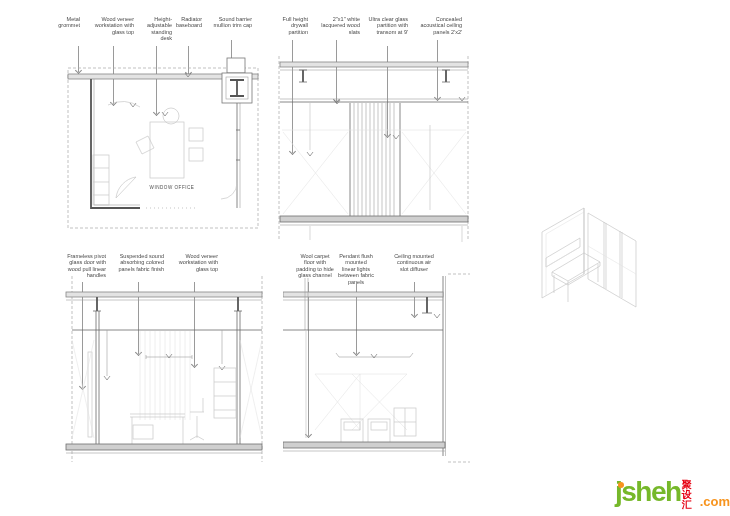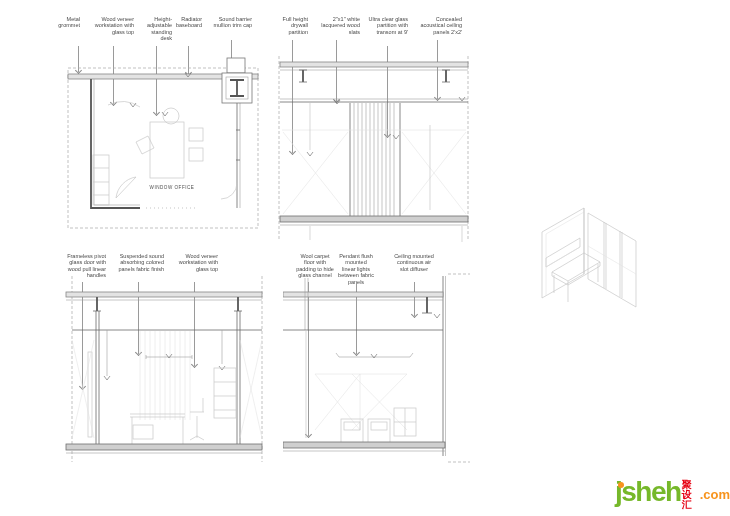--- a/index.html
+++ b/index.html
@@ -26,21 +26,21 @@
   .drawing .slabd{fill:#cfcfcf;stroke:#6f6f6f;stroke-width:.8;}
   .drawing .wh{fill:#ffffff;stroke:#777;stroke-width:.8;}
   .drawing .v{stroke:#777;stroke-width:.7;fill:none;}
   .drawing text{fill:#4f4f4f;font-family:"Liberation Sans",sans-serif;}
   
   .logo{position:absolute;left:615px;top:478px;display:flex;align-items:flex-start;}
   .logo-word{font-size:28px;font-weight:bold;letter-spacing:-1.5px;line-height:1;position:relative;}
   .logo-jdot{position:absolute;left:3px;top:4px;width:6px;height:6px;border-radius:50%;}
   .logo-right{display:flex;margin-left:1px;margin-top:2px;}
   .logo-cn{font-size:10px;font-weight:bold;letter-spacing:.5px;line-height:1;}
-  .logo-com{font-size:13px;font-weight:bold;line-height:1;margin-top:8px;}
+  .logo-com{font-size:13px;font-weight:bold;line-height:1;margin-top:15px;}
 </style>
 </head>
 <body>
 
 <div class="page">
 
   <div class="ann ar" style="left:56px;top:16px;width:24px">Metal grommet</div>
   <div class="ann ar" style="left:88px;top:16px;width:46px">Wood veneer workstation with glass top</div>
   <div class="ann ar" style="left:140px;top:16px;width:32px">Height-adjustable standing desk</div>
   <div class="ann ar" style="left:174px;top:16px;width:28px">Radiator baseboard</div>

